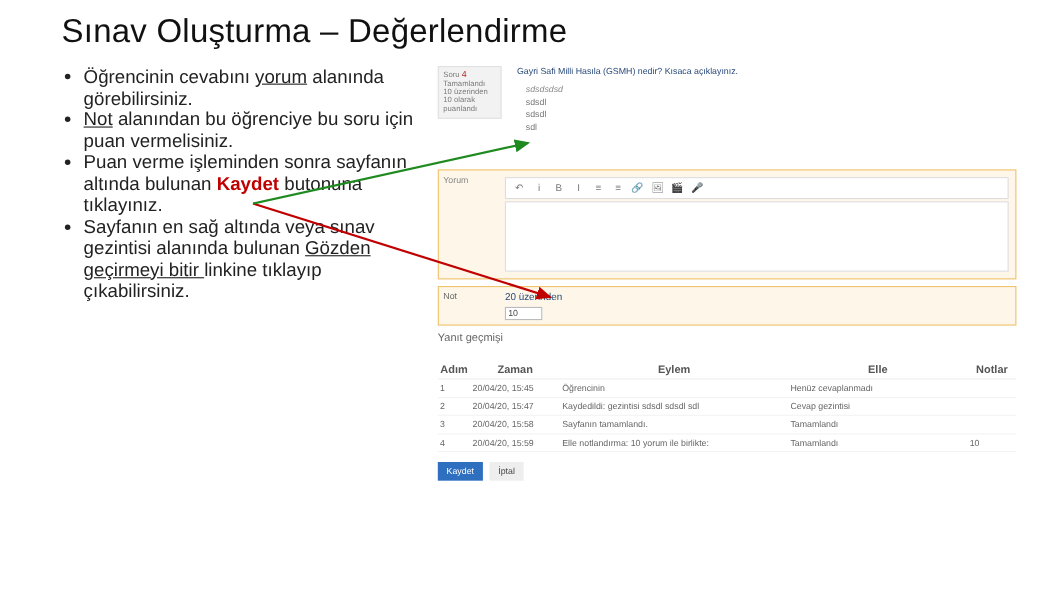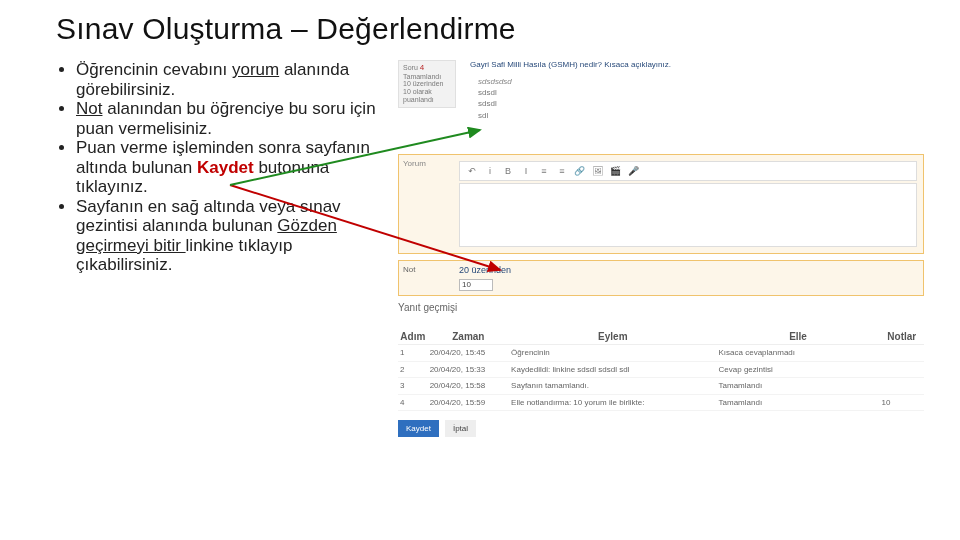--- a/index.html
+++ b/index.html
@@ -119,27 +119,27 @@
             <th>Eylem</th>
             <th>Elle</th>
             <th>Notlar</th>
           </tr>
             </thead>
           <tbody id="hist-body">
               <tr>
                 <td>1</td>
                 <td>20/04/20, 15:45</td>
                 <td>Öğrencinin</td>
-                <td>Kısaca cevaplanmadı</td>
+                <td>Henüz cevaplanmadı</td>
                 <td></td>
               </tr>
               <tr>
                 <td>2</td>
-                <td>20/04/20, 15:33</td>
-                <td>Kaydedildi: linkine sdsdl sdsdl sdl</td>
+                <td>20/04/20, 15:47</td>
+                <td>Kaydedildi: gezintisi sdsdl sdsdl sdl</td>
                 <td>Cevap gezintisi</td>
                 <td></td>
               </tr>
               <tr>
                 <td>3</td>
                 <td>20/04/20, 15:58</td>
                 <td>Sayfanın tamamlandı.</td>
                 <td>Tamamlandı</td>
                 <td></td>
               </tr>

